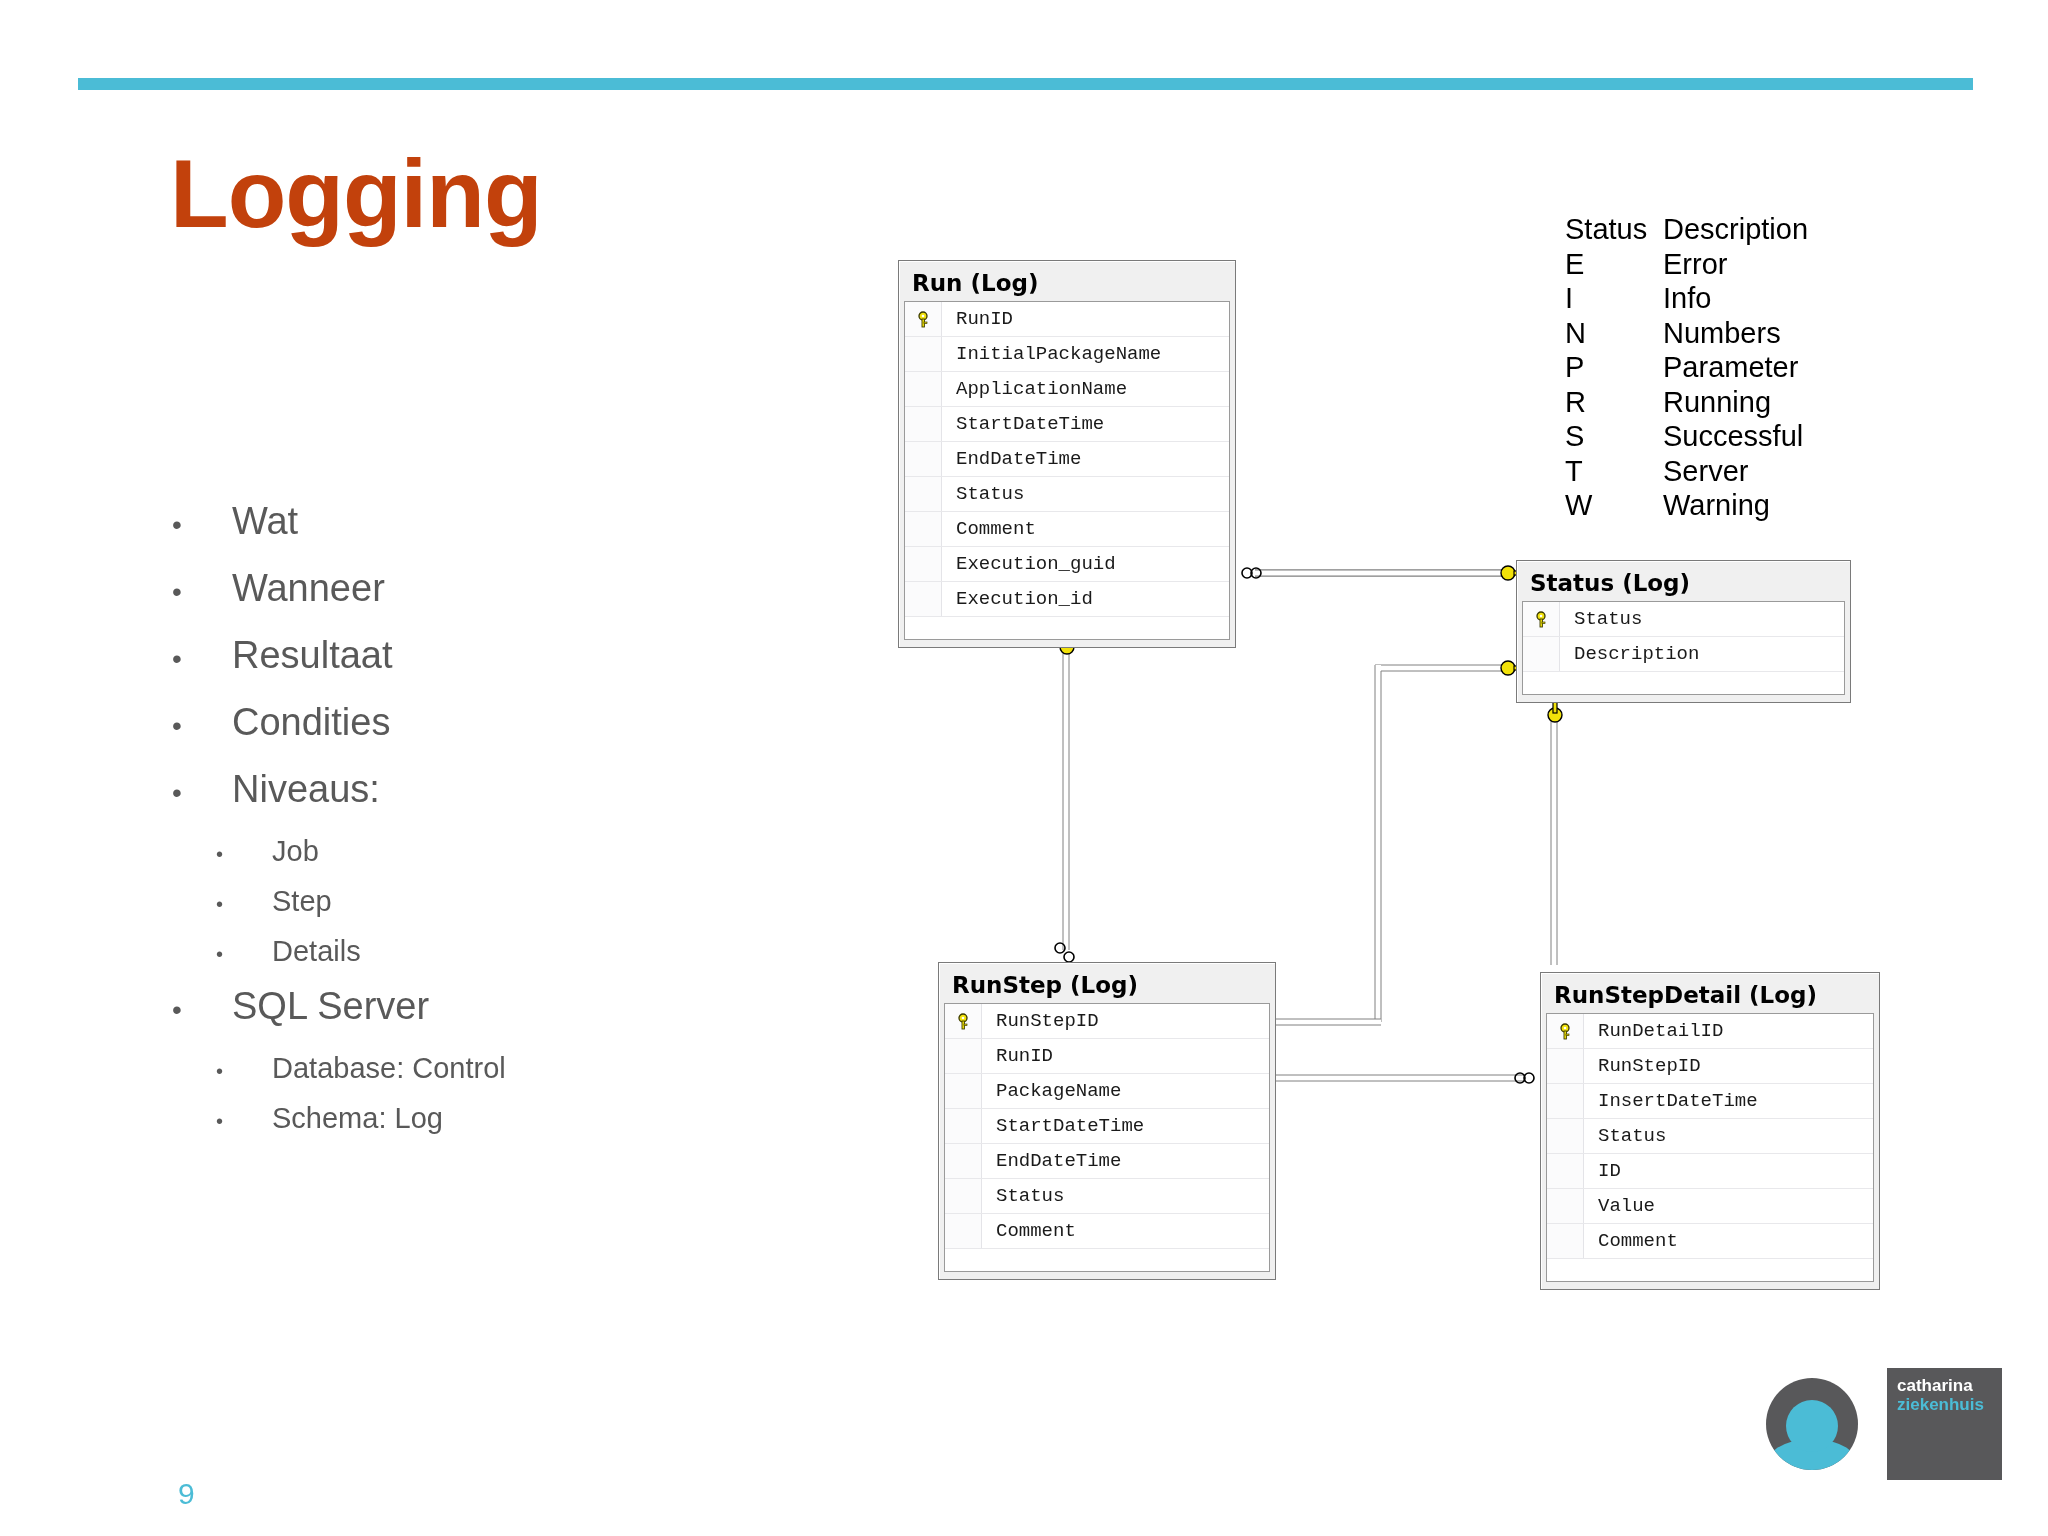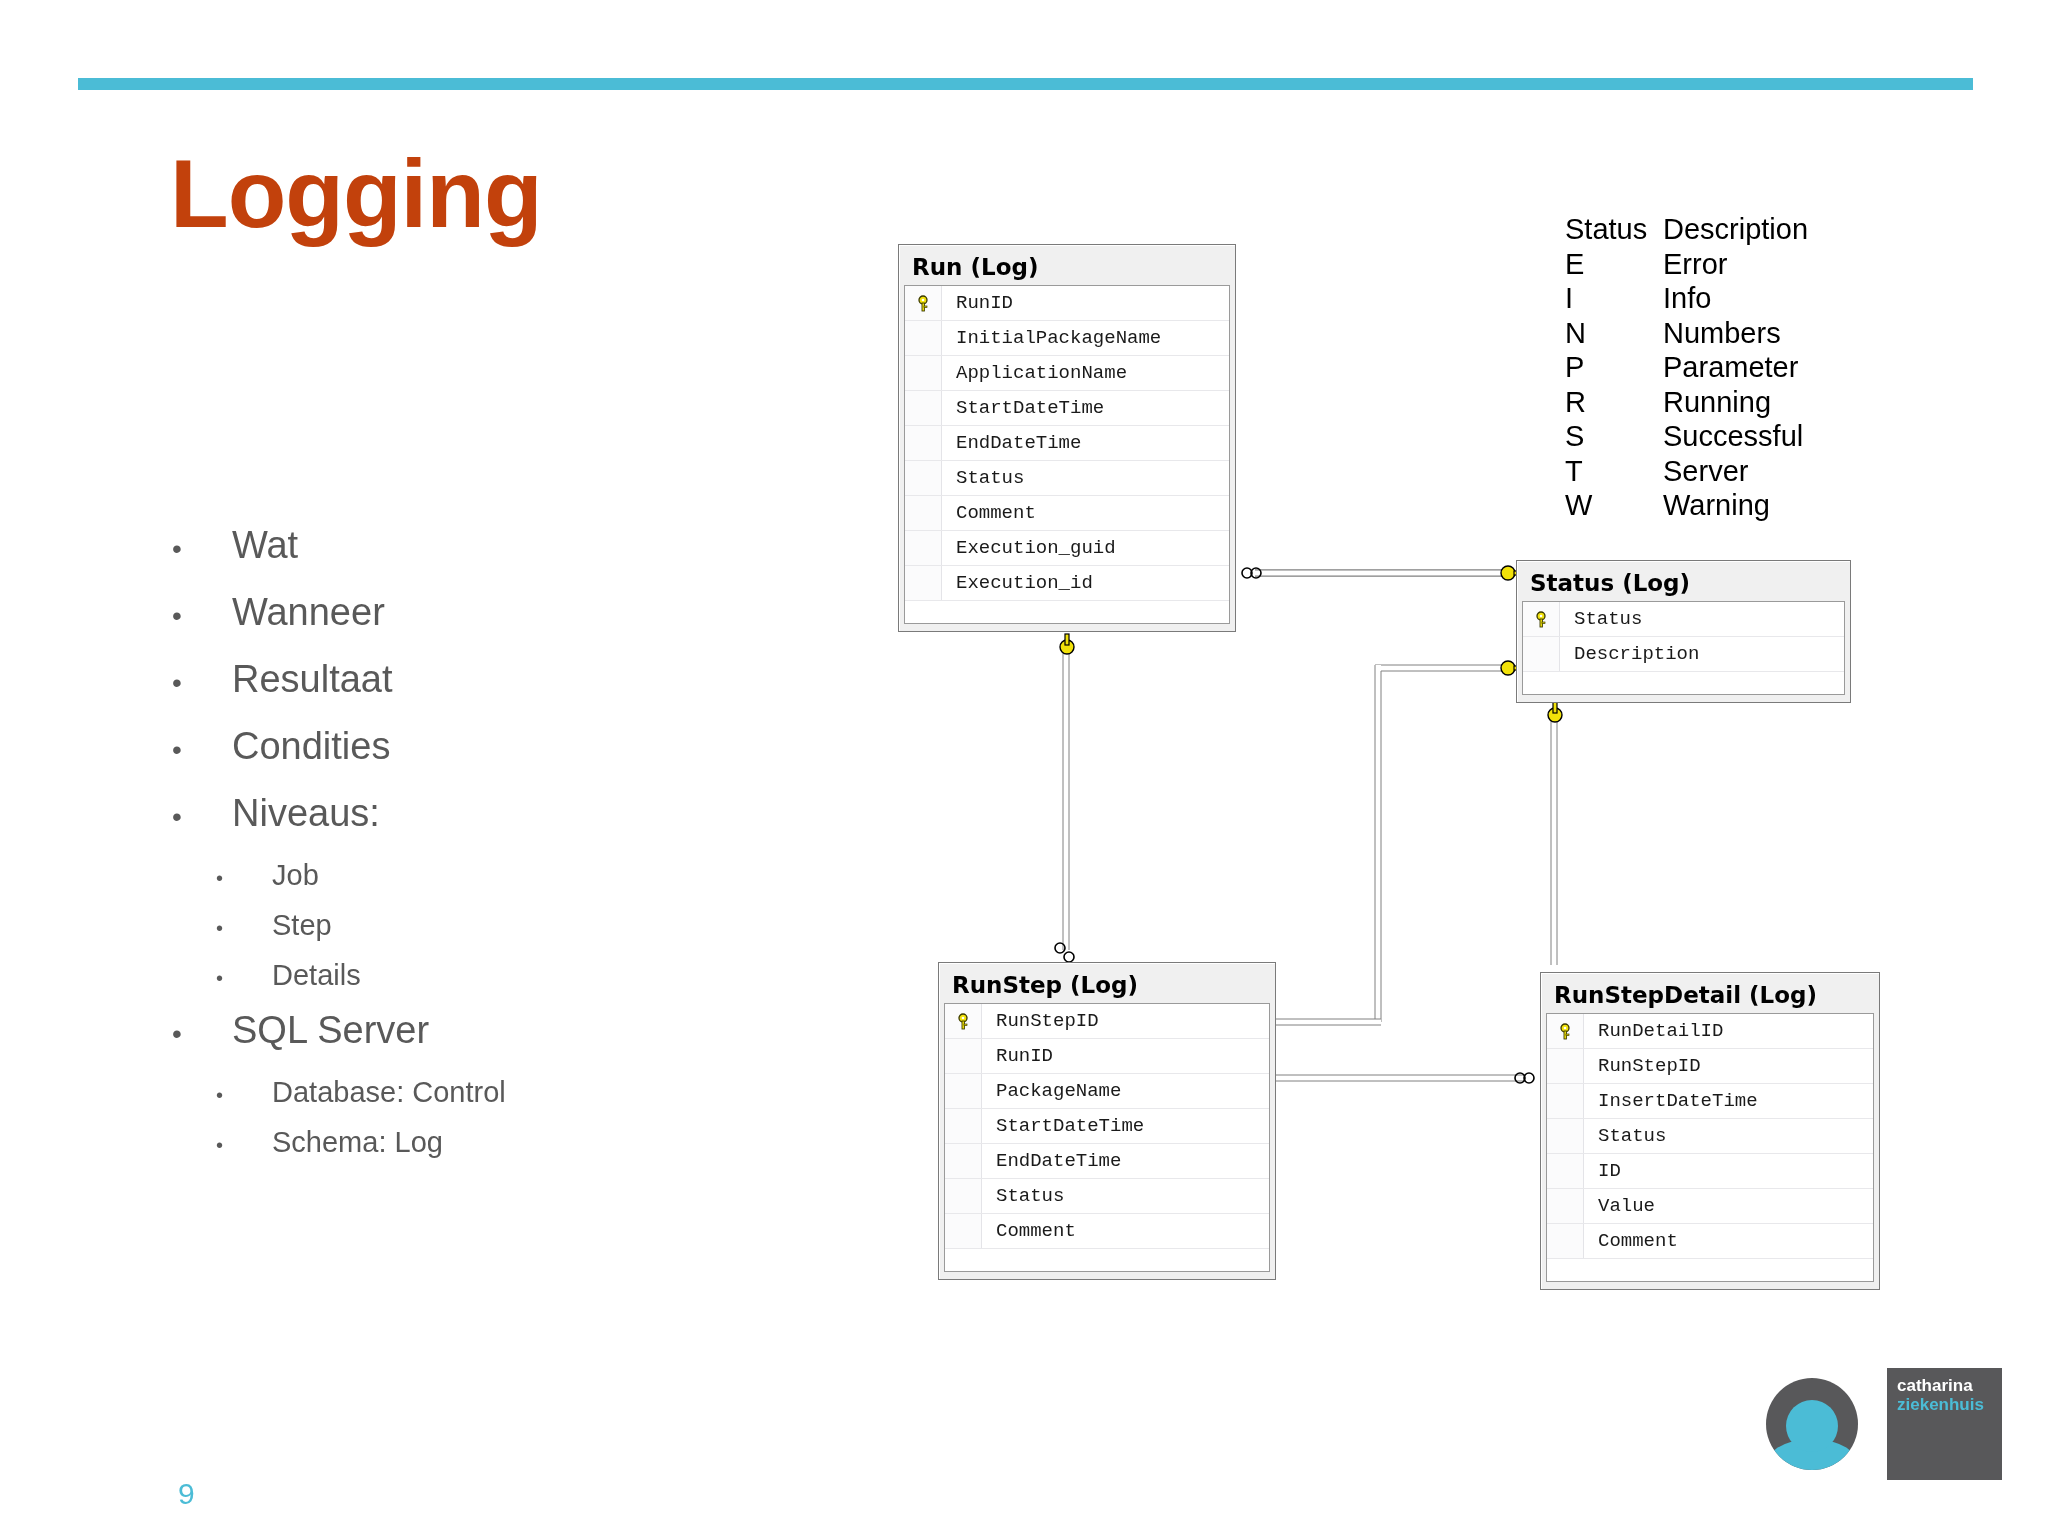--- a/index.html
+++ b/index.html
@@ -28,21 +28,21 @@
   }
   .b-row{display:flex;align-items:baseline;}
   .lvl1{height:67px;}
   .lvl2{height:50px;}
   .b-dot{
     color:#595959;display:inline-block;text-align:left;
     line-height:1;
   }
   .lvl1 .b-dot{width:60px;font-size:28px;padding-left:4px;}
   .lvl2 .b-dot{width:56px;font-size:20px;padding-left:48px;}
-  .b-text{color:#595959;margin-top:24px;}
+  .b-text{color:#595959;}
   .lvl1 .b-text{font-size:38px;}
   .lvl2 .b-text{font-size:29px;}
 
   
   .legend{
     position:absolute;left:1565px;top:212px;
     color:#000000;font-size:29px;line-height:34.5px;
   }
   .legend-row{display:flex;}
   .legend-code{width:98px;}
@@ -274,21 +274,21 @@
       <circle cx="8" cy="9" r="7" fill="#f2e20a" stroke="#000000" stroke-width="1.4"></circle>
       <rect x="6" y="-4" width="4" height="11" fill="#f2e20a" stroke="#000000" stroke-width="1.2"></rect>
     </g>
     <g transform="translate(1235,1069)">
       <circle cx="8" cy="9" r="7" fill="#f2e20a" stroke="#000000" stroke-width="1.4"></circle>
       <rect x="14" y="7" width="12" height="4" fill="#f2e20a" stroke="#000000" stroke-width="1.2"></rect>
     </g>
   </g>
 </svg>
 
-<div class="er-table" style="left:898px;top:244px;width:338px;">
+<div class="er-table" style="left:898px;top:260px;width:338px;">
   <div class="er-title">Run (Log)</div>
   <div class="er-body">
     <div class="er-row">
       <span class="er-key-cell">
         <svg class="key-ico" width="14" height="17" viewBox="0 0 14 17">
             <circle cx="7" cy="5" r="4" fill="#f2e20a" stroke="#3a3a00" stroke-width="1.3"></circle>
             <circle cx="7" cy="5" r="1.3" fill="#ffffff"></circle>
             <rect x="6" y="8" width="2.4" height="8" fill="#f2e20a" stroke="#3a3a00" stroke-width="0.9"></rect>
             <rect x="8" y="11" width="3" height="1.6" fill="#f2e20a" stroke="#3a3a00" stroke-width="0.7"></rect>
           </svg>

